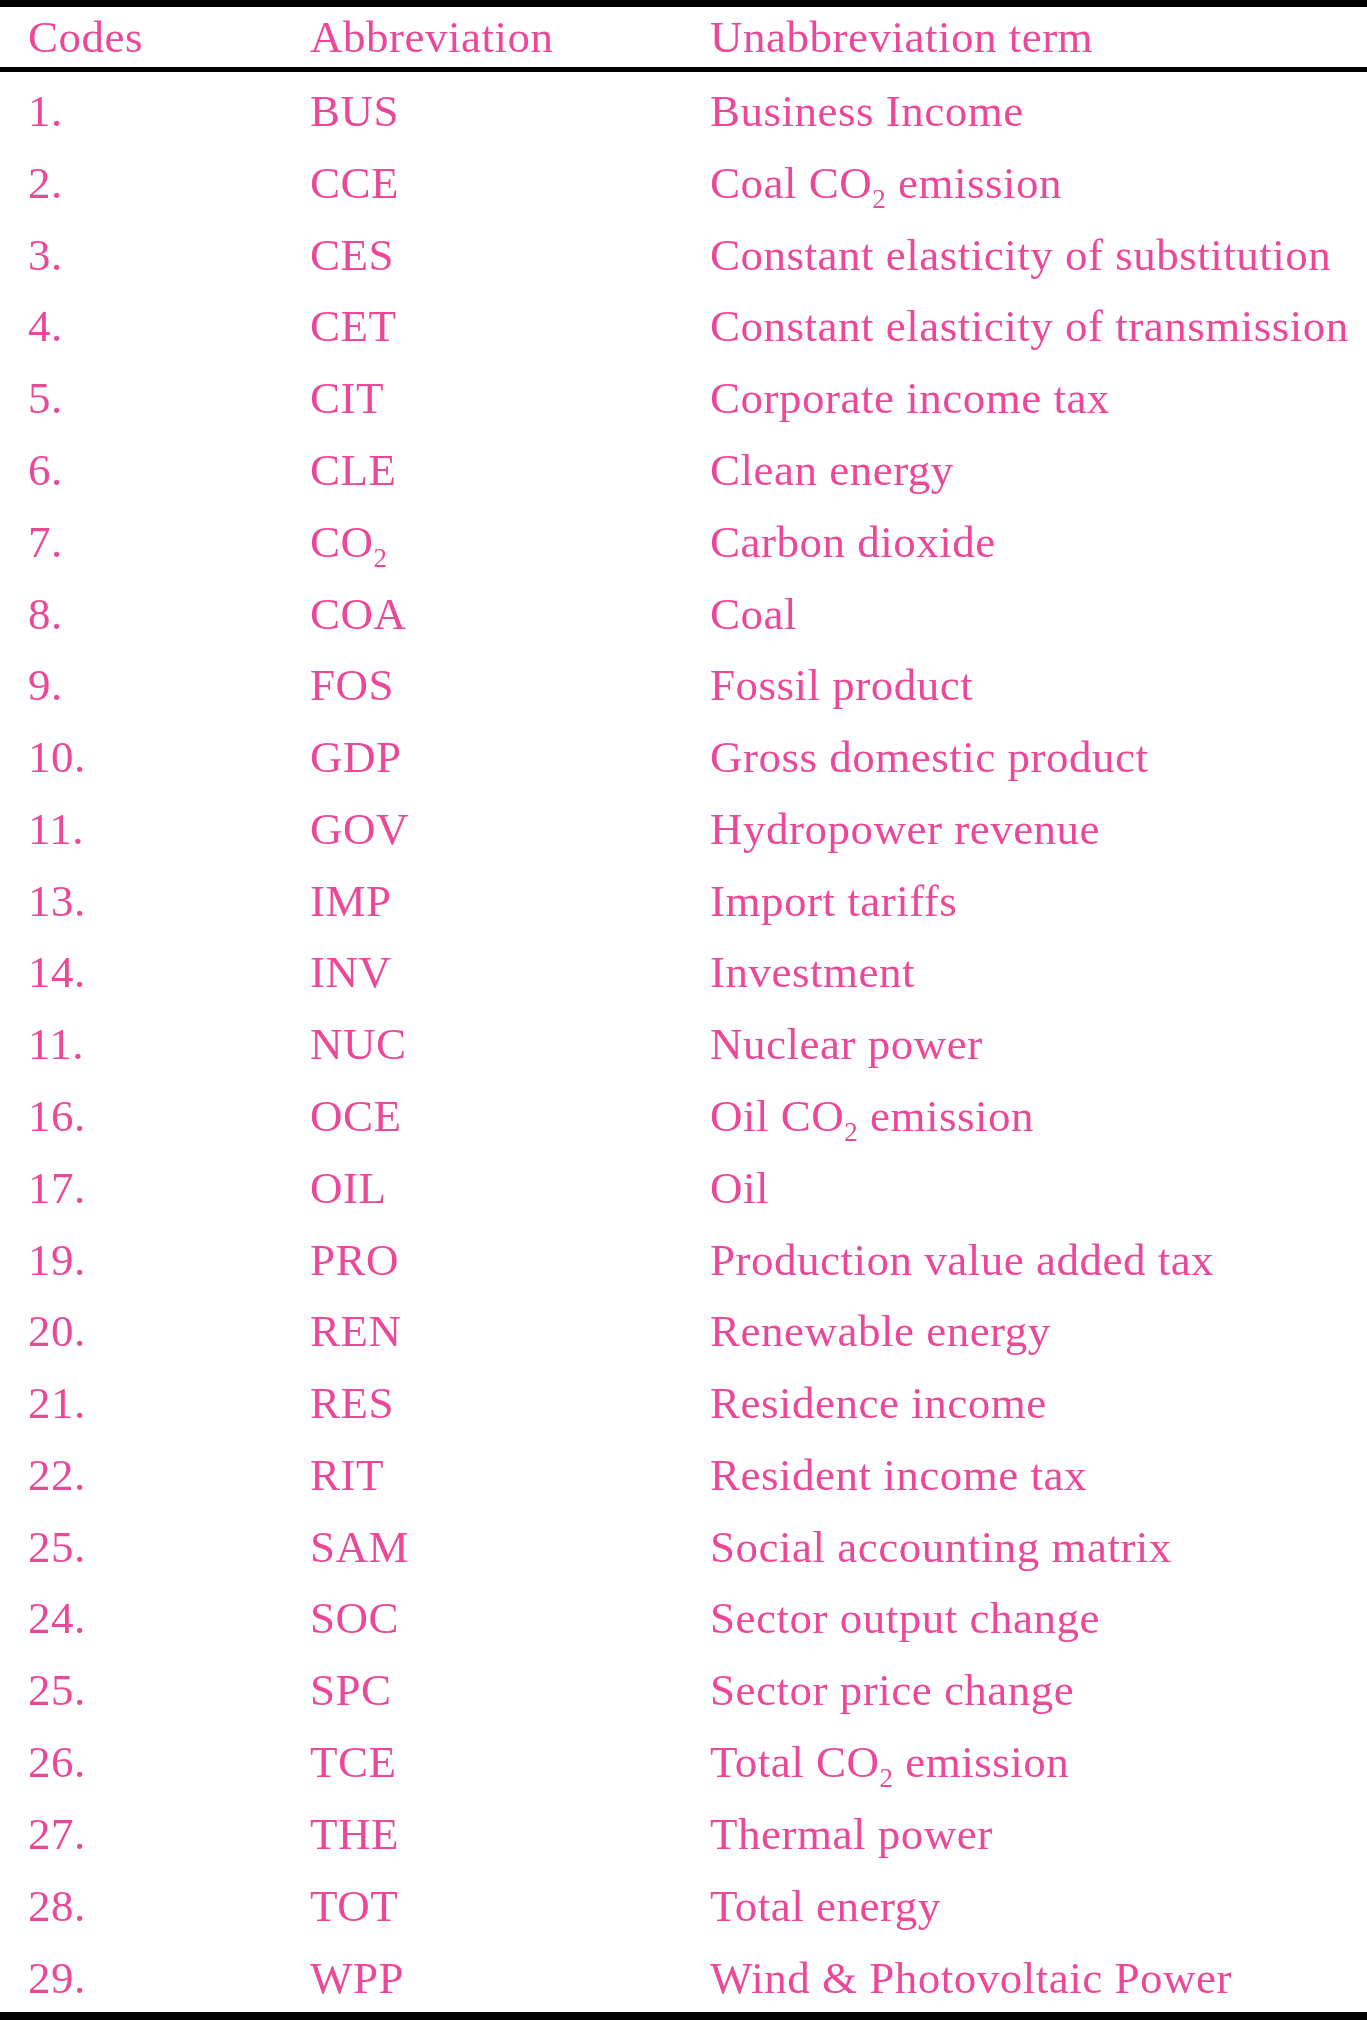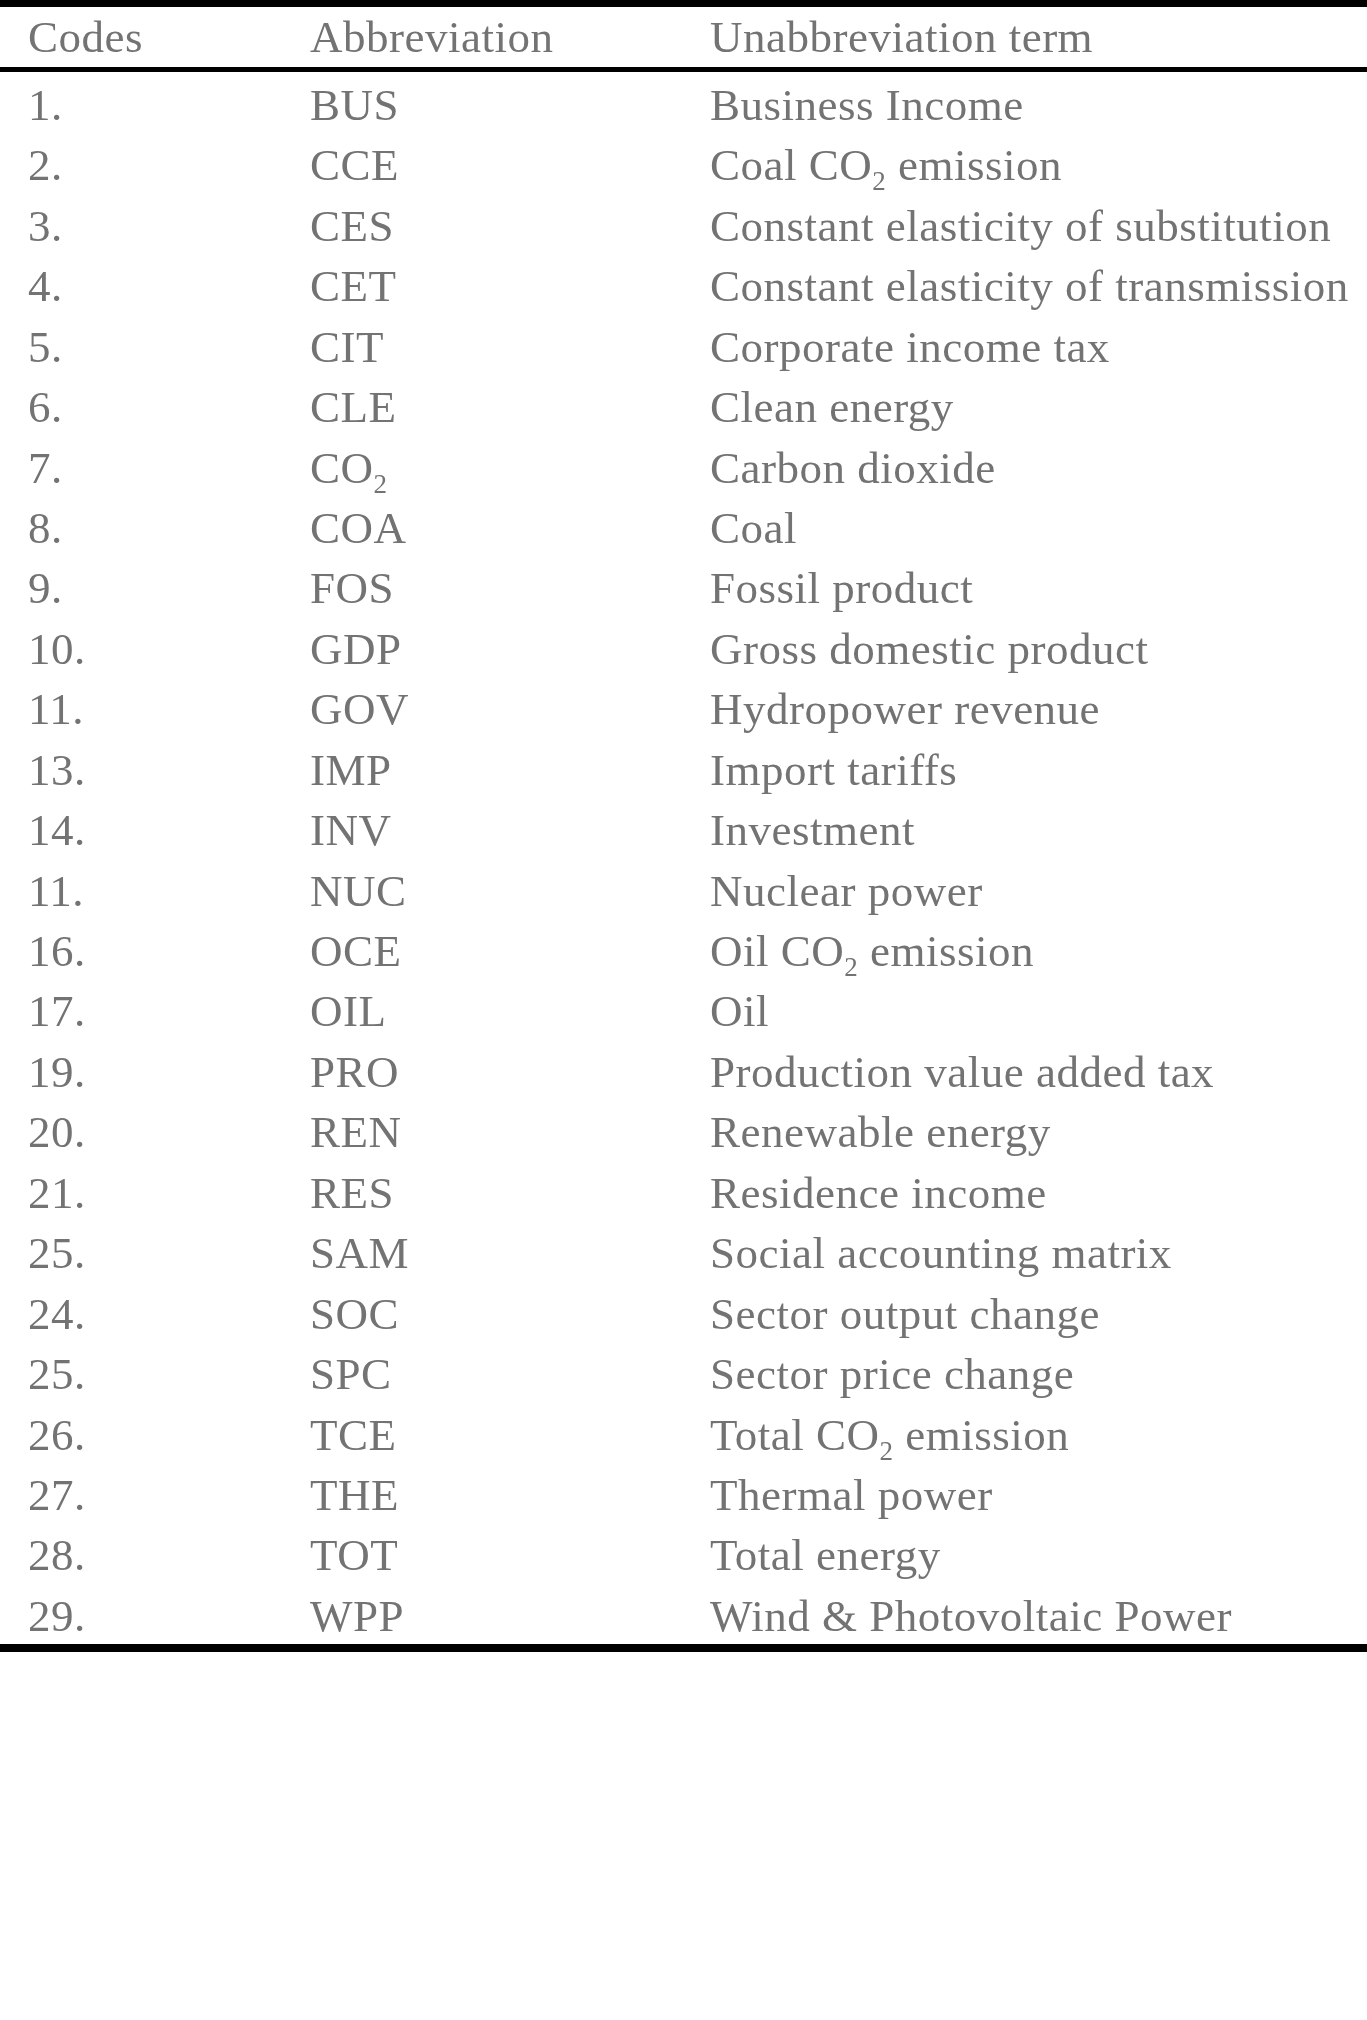--- a/index.html
+++ b/index.html
@@ -5,27 +5,27 @@
   html, body {
     margin: 0;
     padding: 0;
     background: #ffffff;
   }
   body {
     width: 1367px;
   }
   table.abbrev {
     width: 1367px;
-    height: 1652px;
+    height: 2020px;
     table-layout: fixed;
     border-collapse: collapse;
     border-top: 7px solid #000;
     border-bottom: 8px solid #000;
     font-family: "Liberation Serif", "DejaVu Serif", serif;
-    color: #737373;
+    color: #ec4899;
   }
   col.c1 { width: 310px; }
   col.c2 { width: 400px; }
   col.c3 { width: 657px; }
   th, td {
     text-align: left;
     vertical-align: middle;
     font-weight: normal;
     font-size: 45px;
     letter-spacing: 0.5px;
@@ -153,20 +153,25 @@
         <td>20.</td>
         <td>REN</td>
         <td>Renewable energy</td>
       </tr>
       <tr>
         <td>21.</td>
         <td>RES</td>
         <td>Residence income</td>
       </tr>
       <tr>
+        <td>22.</td>
+        <td>RIT</td>
+        <td>Resident income tax</td>
+      </tr>
+      <tr>
         <td>25.</td>
         <td>SAM</td>
         <td>Social accounting matrix</td>
       </tr>
       <tr>
         <td>24.</td>
         <td>SOC</td>
         <td>Sector output change</td>
       </tr>
       <tr>

